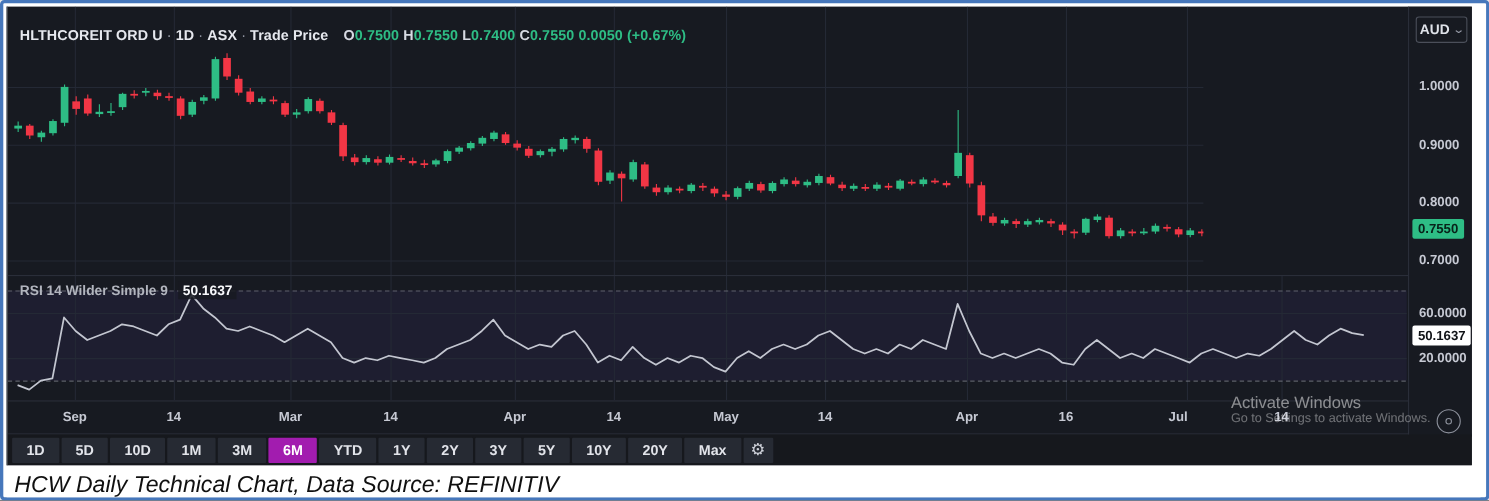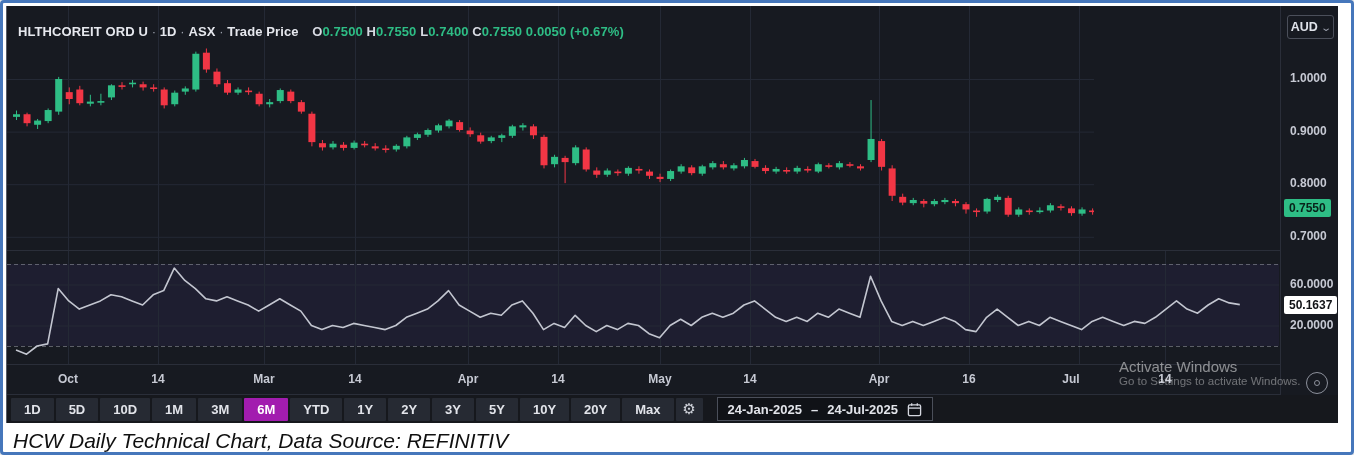--- a/index.html
+++ b/index.html
@@ -358,25 +358,29 @@
           <line x1="872.5" y1="0" x2="872.5" y2="113" stroke="#242935" stroke-width="1"></line>
           <line x1="962.5" y1="0" x2="962.5" y2="113" stroke="#242935" stroke-width="1"></line>
           <line x1="1072.5" y1="0" x2="1072.5" y2="113" stroke="#242935" stroke-width="1"></line>
           <line x1="1158.5" y1="0" x2="1158.5" y2="113" stroke="#242935" stroke-width="1"></line>
           <line x1="0" y1="34" x2="1272" y2="34" stroke="#242935" stroke-width="1"></line>
           <line x1="0" y1="75" x2="1272" y2="75" stroke="#242935" stroke-width="1"></line>
           <line x1="0" y1="13.5" x2="1272" y2="13.5" stroke="rgba(150,153,162,0.55)" stroke-width="1" stroke-dasharray="4 3"></line>
           <line x1="0" y1="95.5" x2="1272" y2="95.5" stroke="rgba(150,153,162,0.55)" stroke-width="1" stroke-dasharray="4 3"></line>
           <polyline points="9,99.1 19.55,103.2 30.1,95.0 40.650000000000006,92.9 51.2,37.6 61.75,49.9 72.30000000000001,58.1 82.85000000000001,54.0 93.4,49.9 103.95,43.8 114.5,45.8 125.05000000000001,49.9 135.60000000000002,54.0 146.15,43.8 156.70000000000002,39.6 167.25,17.1 177.8,29.4 188.35000000000002,37.6 198.9,47.8 209.45000000000002,49.9 220,45.8 230.55,49.9 241.10000000000002,54.0 251.65,60.1 262.20000000000005,54.0 272.75,47.8 283.3,54.0 293.85,60.1 304.40000000000003,74.5 314.95000000000005,78.6 325.5,74.5 336.05,76.5 346.6,72.4 357.15000000000003,74.5 367.70000000000005,76.5 378.25,78.6 388.8,74.5 399.35,66.3 409.90000000000003,62.2 420.45000000000005,58.1 431,49.9 441.55,39.6 452.1,54.0 462.65000000000003,60.1 473.20000000000005,66.3 483.75000000000006,62.2 494.3,64.3 504.85,54.0 515.4000000000001,49.9 525.95,62.2 536.5,78.6 547.0500000000001,72.4 557.6,76.5 568.1500000000001,64.3 578.7,74.5 589.25,80.6 599.8000000000001,74.5 610.35,78.6 620.9000000000001,72.4 631.45,74.5 642,82.7 652.5500000000001,86.8 663.1,74.5 673.6500000000001,68.3 684.2,74.5 694.75,66.3 705.3000000000001,62.2 715.85,66.3 726.4000000000001,62.2 736.95,54.0 747.5,49.9 758.0500000000001,58.1 768.6,66.3 779.1500000000001,70.4 789.7,66.3 800.25,70.4 810.8000000000001,62.2 821.35,66.3 831.9000000000001,58.1 842.45,62.2 853,66.3 863.5500000000001,25.3 874.1,49.9 884.6500000000001,70.4 895.2,74.5 905.7500000000001,70.4 916.3000000000001,74.5 926.85,70.4 937.4000000000001,66.3 947.95,70.4 958.5000000000001,78.6 969.0500000000001,80.6 979.6,66.3 990.1500000000001,58.1 1000.7,66.3 1011.2500000000001,74.5 1021.8000000000001,70.4 1032.35,74.5 1042.9,66.3 1053.45,70.4 1064,74.5 1074.5500000000002,78.6 1085.1000000000001,70.4 1095.65,66.3 1106.2,70.4 1116.75,74.5 1127.3000000000002,70.4 1137.8500000000001,72.4 1148.4,66.3 1158.95,58.1 1169.5,49.9 1180.0500000000002,58.1 1190.6000000000001,62.2 1201.15,54.0 1211.7,47.8 1222.25,51.9 1232.8000000000002,53.6" fill="none" stroke="#c3c6d0" stroke-width="1.6" stroke-linejoin="round"></polyline>
         </svg>
+      <div class="rsi-legend">
+        <span>RSI 14 Wilder Simple 9</span>
+        <span class="rsi-val">50.1637</span>
+      </div>
     </div>
     <div class="sep" style="top:358px;"></div>
 
     <div class="time-axis" id="time-axis">
-        <div class="t-tick" style="left: 61px;">Oct</div>
+        <div class="t-tick" style="left: 61px;">Sep</div>
         <div class="t-tick" style="left: 151px;">14</div>
         <div class="t-tick" style="left: 257px;">Mar</div>
         <div class="t-tick" style="left: 348px;">14</div>
         <div class="t-tick" style="left: 461px;">Apr</div>
         <div class="t-tick" style="left: 551px;">14</div>
         <div class="t-tick" style="left: 653px;">May</div>
         <div class="t-tick" style="left: 743px;">14</div>
         <div class="t-tick" style="left: 872px;">Apr</div>
         <div class="t-tick" style="left: 962px;">16</div>
         <div class="t-tick" style="left: 1064px;">Jul</div>
@@ -412,33 +416,20 @@
         <div class="tf-btn selected">6M</div>
         <div class="tf-btn">YTD</div>
         <div class="tf-btn">1Y</div>
         <div class="tf-btn">2Y</div>
         <div class="tf-btn">3Y</div>
         <div class="tf-btn">5Y</div>
         <div class="tf-btn">10Y</div>
         <div class="tf-btn">20Y</div>
         <div class="tf-btn">Max</div>
         <div class="gear-btn">⚙</div>
-        <div class="date-box">
-          <span>24-Jan-2025</span>
-          <span>–</span>
-          <span>24-Jul-2025</span>
-          <span class="cal-icon">
-            <svg width="15" height="15" viewBox="0 0 16 16">
-              <rect x="1.5" y="3" width="13" height="11.5" rx="1.5" fill="none" stroke="#d5d8e0" stroke-width="1.4"></rect>
-              <line x1="1.5" y1="6.5" x2="14.5" y2="6.5" stroke="#d5d8e0" stroke-width="1.4"></line>
-              <line x1="5" y1="1.2" x2="5" y2="4" stroke="#d5d8e0" stroke-width="1.4"></line>
-              <line x1="11" y1="1.2" x2="11" y2="4" stroke="#d5d8e0" stroke-width="1.4"></line>
-            </svg>
-          </span>
-        </div>
       </div>
 
     <div class="watermark">
       <div class="l1">Activate Windows</div>
       <div class="l2">Go to Settings to activate Windows.</div>
     </div>
   </div>
 
   <div class="caption">HCW Daily Technical Chart, Data Source: REFINITIV</div>
 </div>

